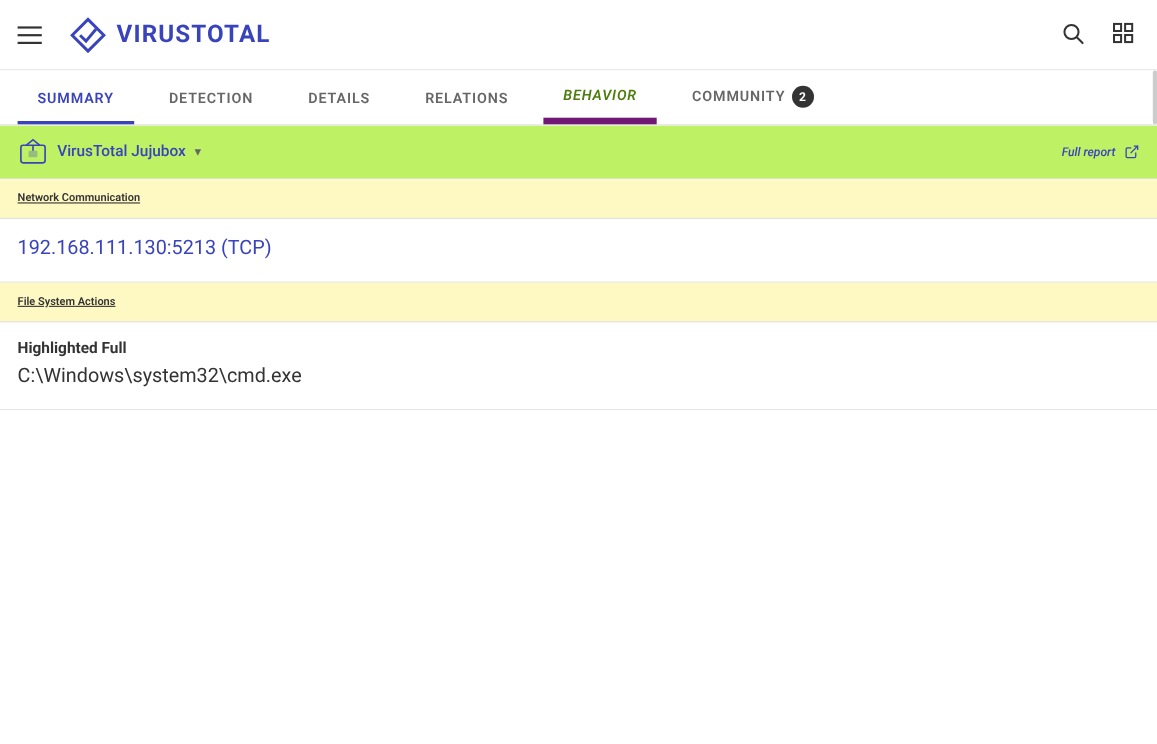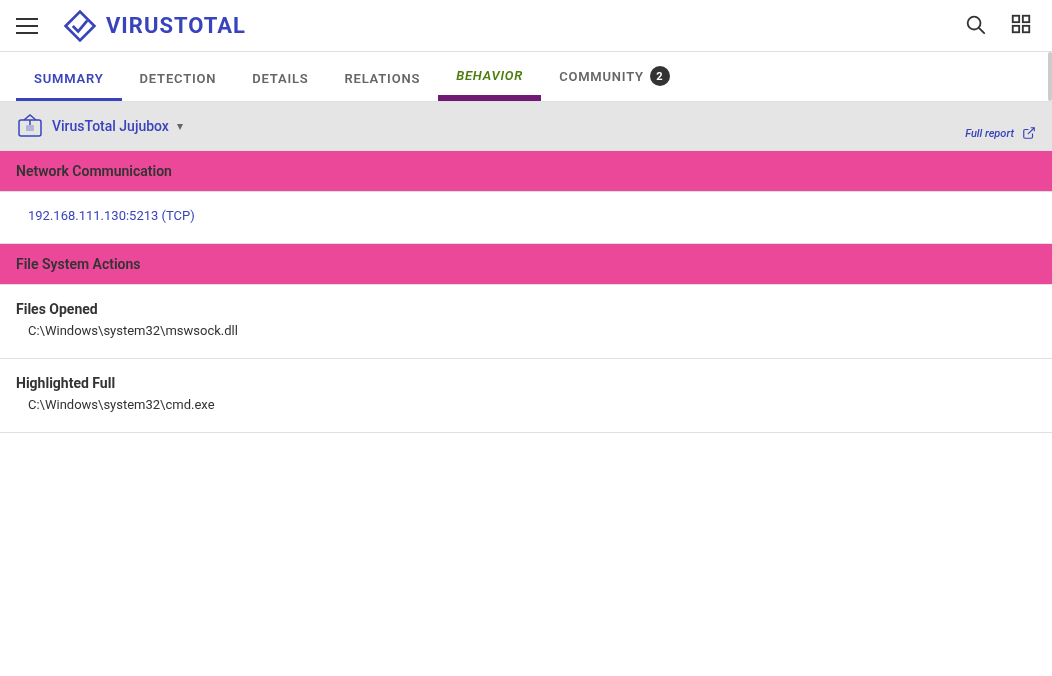--- a/index.html
+++ b/index.html
@@ -4,21 +4,21 @@
   <style>
     * { box-sizing: border-box; margin: 0; padding: 0; }
     body { font-family: 'Roboto', Arial, sans-serif; background: #fff; color: #333; font-size: 14px; }
 
     
     .header {
       display: flex;
       align-items: center;
       justify-content: space-between;
       padding: 0 16px;
-      height: 52px;
+      height: 64px;
       border-bottom: 1px solid #e0e0e0;
       background: #fff;
     }
     .header-left {
       display: flex;
       align-items: center;
     }
     .hamburger-icon {
       cursor: pointer;
       margin-right: 0;
@@ -64,20 +64,21 @@
     }
 
     
     .nav-tabs {
       display: flex;
       align-items: flex-end;
       border-bottom: 1px solid #e0e0e0;
       padding: 0 16px;
       background: #fff;
       position: relative;
+      gap: 14px;
     }
     .nav-tab {
       padding: 14px 18px 12px;
       font-size: 13px;
       font-weight: 600;
       letter-spacing: 0.8px;
       color: #666;
       cursor: pointer;
       border-bottom: 3px solid transparent;
       text-decoration: none;
@@ -104,25 +105,25 @@
       display: inline-flex;
       align-items: center;
       justify-content: center;
       font-size: 11px;
       font-weight: 700;
     }
 
     
     .sandbox-bar {
       display: flex;
-      align-items: flex-end;
+      align-items: center;
       justify-content: space-between;
       padding: 10px 16px;
       border-bottom: 1px solid #e0e0e0;
-      background: #e5e5e5;
+      background: #bef264;
     }
     .sandbox-left {
       display: flex;
       align-items: center;
       gap: 8px;
       cursor: pointer;
     }
     .sandbox-icon {
       width: 28px;
       height: 28px;
@@ -147,44 +148,44 @@
       text-decoration: none;
       font-style: italic;
     }
 
     
     .content {
       background: #fff;
     }
 
     .section-header {
-      background: #ec4899;
+      background: #fef9c3;
       padding: 12px 16px;
-      font-size: 14px;
+      font-size: 10px;
       font-weight: 600;
       color: #333;
       border-bottom: 1px solid #e0e0e0;
+      text-decoration: underline;
     }
 
     .section-body {
       padding: 16px 16px 20px;
       border-bottom: 1px solid #e0e0e0;
     }
 
     .subsection-title {
       font-size: 14px;
       font-weight: 700;
       color: #333;
       margin-bottom: 6px;
     }
 
     .subsection-value {
-      font-size: 13px;
-      color: #3944bc;
-      margin-left: 12px;
+      font-size: 18px;
+      color: #3944bc;
     }
   </style>
 </head>
 <body>
 
 <header class="header">
   <div class="header-left">
     <div class="hamburger-icon" style="margin-right:24px;">
       <span></span>
       <span></span>
@@ -264,23 +265,19 @@
 </div>
 
 <div class="content">
 
   <div class="section-header">Network Communication</div>
   <div class="section-body">
     <div class="subsection-value">192.168.111.130:5213 (TCP)</div>
   </div>
 
   <div class="section-header">File System Actions</div>
-  <div class="section-body">
-    <div class="subsection-title">Files Opened</div>
-    <div class="subsection-value" style="color:#333;">C:\Windows\system32\mswsock.dll</div>
-  </div>
 
   <div class="section-body">
     <div class="subsection-title">Highlighted Full</div>
     <div class="subsection-value" style="color:#333;">C:\Windows\system32\cmd.exe</div>
   </div>
 
 </div>
 
 </body></html>

